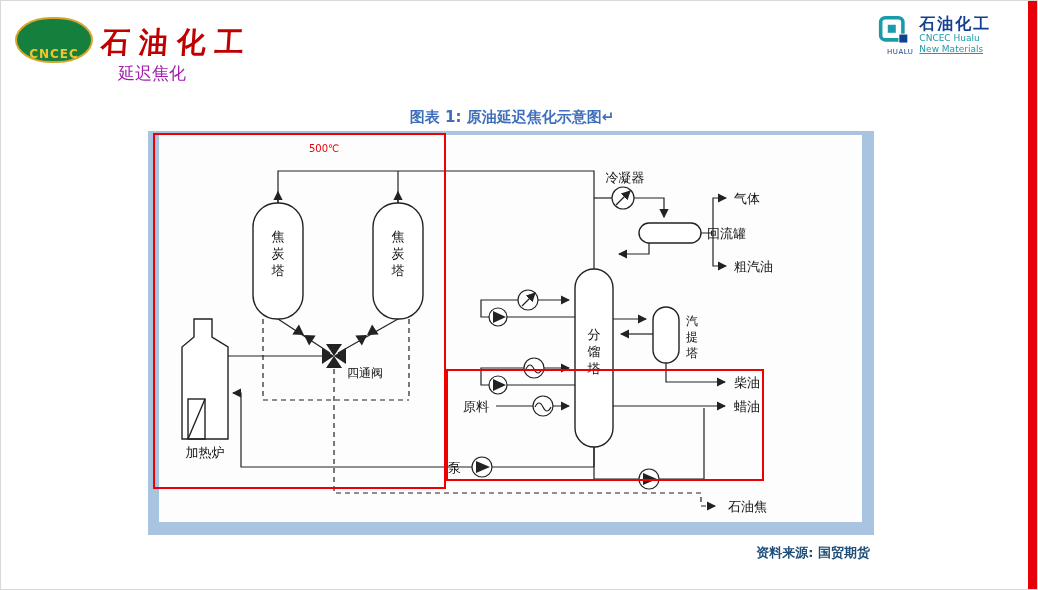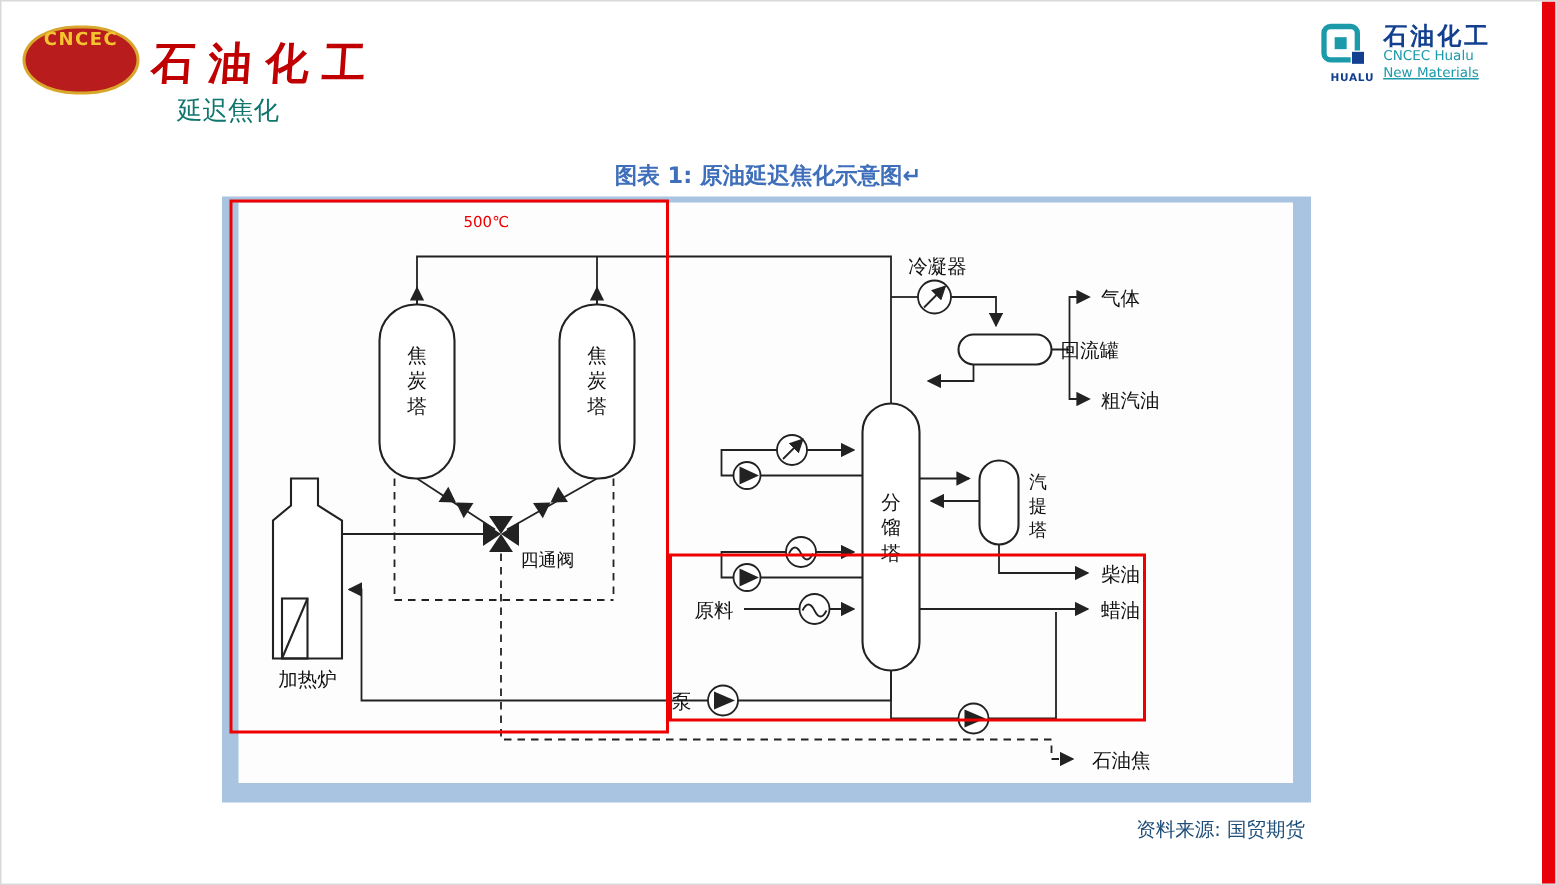--- a/index.html
+++ b/index.html
@@ -2,47 +2,47 @@
 <html><head>
 <meta charset="utf-8">
 <title>延迟焦化</title>
 <style>
   html,body{margin:0;padding:0;background:#fff;}
   .slide{position:relative;width:1038px;height:590px;background:#fff;overflow:hidden;
          font-family:"DejaVu Sans","Liberation Sans",sans-serif;border:1px solid #d9d9d9;box-sizing:border-box;}
   .right-bar{position:absolute;right:0;top:0;width:9px;height:590px;background:#e8000a;}
 
   
-  .cncec-logo{position:absolute;left:14px;top:16px;width:78px;height:46px;background:#b91c1c;
-      border:2px solid #d8a62a;border-radius:50%/55%;display:flex;align-items:flex-start;justify-content:center;
+  .cncec-logo{position:absolute;left:14px;top:16px;width:78px;height:46px;background:#15803d;
+      border:2px solid #d8a62a;border-radius:50%/55%;display:flex;align-items:flex-end;justify-content:center;
       color:#f4c430;font-weight:bold;font-size:12px;letter-spacing:1px;box-sizing:border-box;}
   .brand-name{position:absolute;left:100px;top:22px;color:#c00000;font-size:29px;font-weight:bold;
       font-family:"DejaVu Serif","Liberation Serif",serif;letter-spacing:9px;transform:skewX(-4deg);white-space:nowrap;}
-  .page-title{position:absolute;left:117px;top:61px;font-size:17px;color:#0f766e;text-align:right;}
+  .page-title{position:absolute;left:117px;top:61px;font-size:17px;color:#a21caf;text-align:right;}
 
   .hualu{position:absolute;left:874px;top:14px;display:flex;gap:6px;align-items:flex-start;}
   .hualu-iconcol{display:flex;flex-direction:column;align-items:center;}
-  .hualu-mark{font-size:7px;font-weight:bold;color:#123f8f;letter-spacing:.5px;margin-top:1px;margin-left:12px;}
+  .hualu-mark{font-size:7px;font-weight:normal;color:#123f8f;letter-spacing:.5px;margin-top:1px;margin-left:12px;}
   .hualu-text{line-height:1.15;}
   .hualu-cn{font-size:16px;font-weight:bold;color:#123f8f;letter-spacing:2px;white-space:nowrap;}
   .hualu-en{font-size:9px;color:#1b9aaa;font-weight:normal;white-space:nowrap;}
   .hualu-en2{font-size:9px;color:#1b9aaa;white-space:nowrap;text-decoration:underline;}
 
   
   .caption{position:absolute;left:148px;top:107px;width:726px;text-align:center;
       color:#3f6fba;font-size:15px;font-weight:bold;}
   .figure{position:absolute;left:147px;top:130px;width:726px;height:404px;box-sizing:border-box;
       border-style:solid;border-color:#a9c4e1;border-width:4px 12px 13px 11px;background:#fdfdfd;}
   .figure svg{position:absolute;left:0;top:0;}
   .red-a,.red-b{position:absolute;border:2px solid #ee0000;z-index:5;box-sizing:border-box;}
   .red-a{left:-6px;top:-2px;width:293px;height:356px;}
   .red-b{left:287px;top:234px;width:318px;height:112px;}
   .temp{position:absolute;left:150px;top:8px;color:#ee0000;font-size:10px;z-index:6;font-weight:normal;}
   .source{position:absolute;left:147px;top:543px;width:722px;text-align:right;
-      color:#1f4e79;font-weight:normal;font-size:13px;}
+      color:#1f4e79;font-weight:bold;font-size:13px;}
 </style>
 </head>
 <body>
 
 <div class="slide">
   <div class="right-bar"></div>
 
   <div class="cncec-logo">
     <span>CNCEC</span>
   </div>

